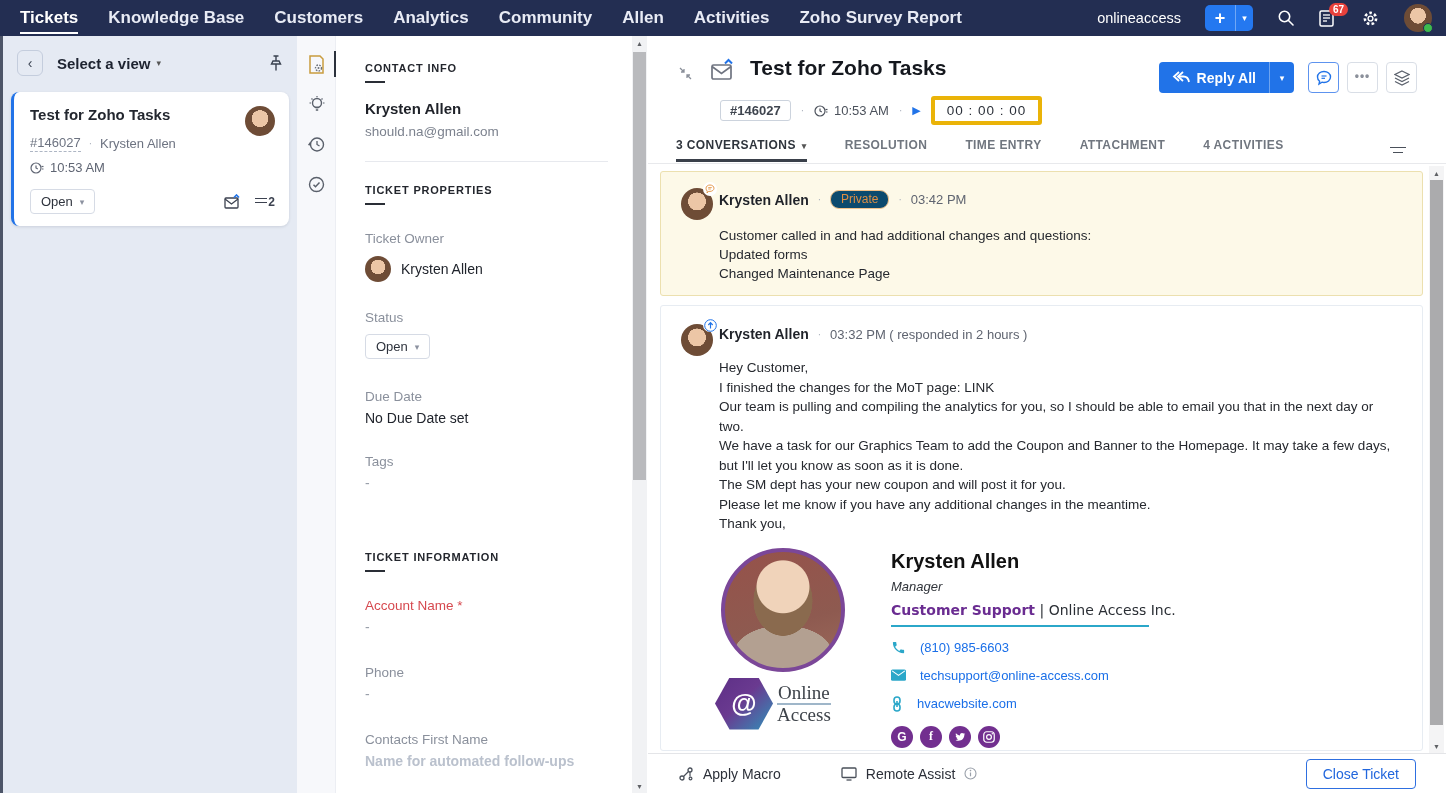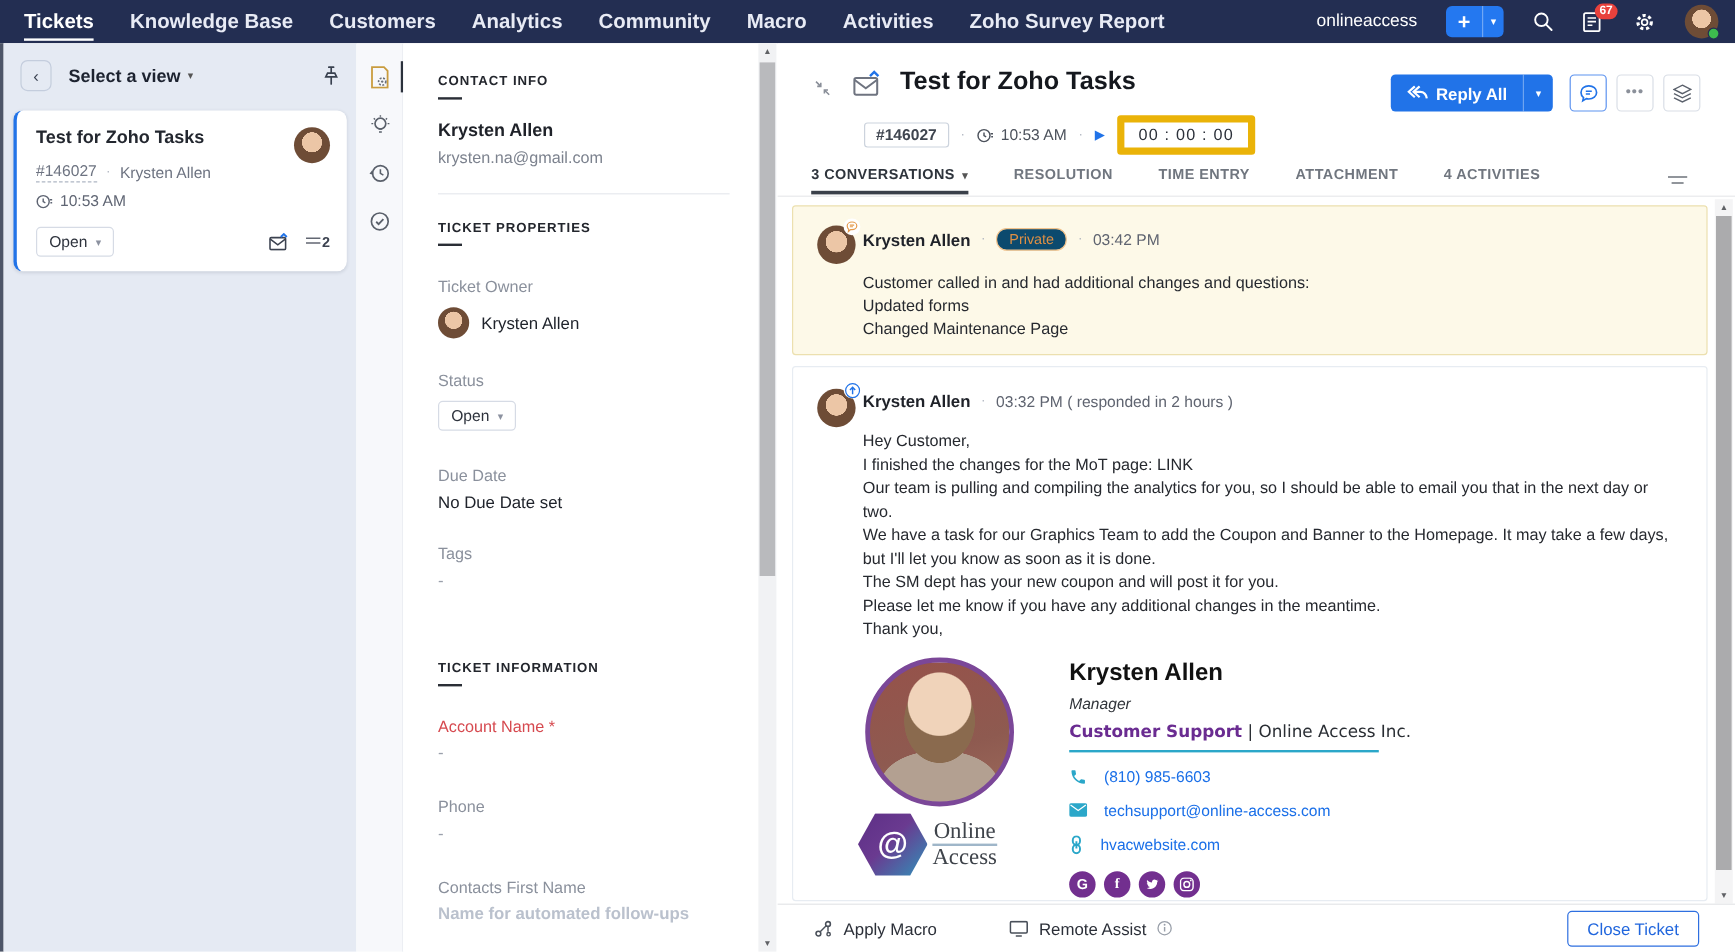--- a/index.html
+++ b/index.html
@@ -75,21 +75,21 @@
 
   
   .mainpanel { position:absolute; left:648px; top:36px; width:798px; height:757px; background:#fff; }
   .mp-collapse { position:absolute; left:30px; top:30px; color:#8a8f99; cursor:pointer; }
   .mail-ico { position:absolute; left:62px; top:22px; }
   .mp-title { position:absolute; left:102px; top:20px; font-size:21px; font-weight:bold; color:#15181e; }
   .meta-row { position:absolute; left:72px; top:60px; display:flex; align-items:center; gap:10px; }
   .id-badge { border:1px solid #ccd3dd; border-radius:3px; padding:2px 9px; font-size:13px; font-weight:bold; color:#3f454f; cursor:pointer; }
   .meta-time { display:flex; align-items:center; gap:6px; font-size:13px; color:#4c525c; }
   .play { color:#2173e8; font-size:11px; cursor:pointer; }
-  .timer-box { border:6px solid #eab308; border-radius:3px; padding:3px 12px; font-size:13.5px; color:#2c313a; letter-spacing:1px; }
+  .timer-box { border:4px solid #eab308; border-radius:3px; padding:3px 12px; font-size:13.5px; color:#2c313a; letter-spacing:1px; }
   .actions { position:absolute; top:26px; right:29px; display:flex; align-items:center; gap:8px; }
   .replyall { display:flex; height:31px; background:#2173e8; border-radius:4px; overflow:hidden; cursor:pointer; margin-right:6px; }
   .replyall .main { display:flex; align-items:center; gap:7px; padding:0 13px; color:#fff; font-size:14px; font-weight:bold; }
   .replyall .caret { width:25px; display:flex; align-items:center; justify-content:center; color:#fff; font-size:9px; border-left:1px solid rgba(255,255,255,.35); }
   .sq-btn { width:31px; height:31px; border:1px solid #d9dee6; border-radius:4px; background:#fff; display:flex; align-items:center; justify-content:center; cursor:pointer; color:#5b616c; }
   .sq-btn.blue { border-color:#5d93ef; color:#2173e8; }
   .dots { letter-spacing:1px; font-size:12px; color:#8b909a; font-weight:bold; margin-top:-4px; }
 
   .tabs { position:absolute; left:28px; right:40px; top:102px; display:flex; align-items:center; gap:38px; }
   .tab { font-size:12px; font-weight:bold; letter-spacing:.4px; color:#70767f; cursor:pointer; padding-bottom:10px; position:relative; white-space:nowrap; }
@@ -149,21 +149,21 @@
 </head>
 <body>
 
 <div class="nav">
   <div class="nav-items">
     <div class="nav-item active">Tickets</div>
     <div class="nav-item">Knowledge Base</div>
     <div class="nav-item">Customers</div>
     <div class="nav-item">Analytics</div>
     <div class="nav-item">Community</div>
-    <div class="nav-item">Macro</div>
+    <div class="nav-item">Allen</div>
     <div class="nav-item">Activities</div>
     <div class="nav-item">Zoho Survey Report</div>
   </div>
   <div class="nav-right">
     <span class="nav-portal">onlineaccess</span>
     <div class="add-btn">
       <span class="plus">+</span>
       <span class="caret">▾</span>
     </div>
     <span class="nav-ico">
@@ -270,21 +270,21 @@
     <svg width="19" height="19" viewBox="0 0 19 19">
         <circle cx="9.5" cy="9.5" r="7" fill="none" stroke="#5a606b" stroke-width="1.4"></circle>
         <path d="M6.5 9.8l2 2 4-4.2" fill="none" stroke="#5a606b" stroke-width="1.5"></path>
       </svg>
   </div>
 </div>
 
 <div class="midpanel">
   <div class="sec-head">CONTACT INFO</div>
   <div class="mp-name">Krysten Allen</div>
-  <div class="mp-email">krysten.na@gmail.com</div>
+  <div class="mp-email">should.na@gmail.com</div>
   <div class="mp-divider"></div>
 
   <div class="sec-head" style="margin-top:22px;">TICKET PROPERTIES</div>
   <div class="fld-label" style="margin-top:26px;">Ticket Owner</div>
   <div class="owner-row">
     <span class="owner-av"></span>
     <span class="owner-name">Krysten Allen</span>
   </div>
   <div class="fld-label" style="margin-top:28px;">Status</div>
   <div style="margin-top:9px;">

